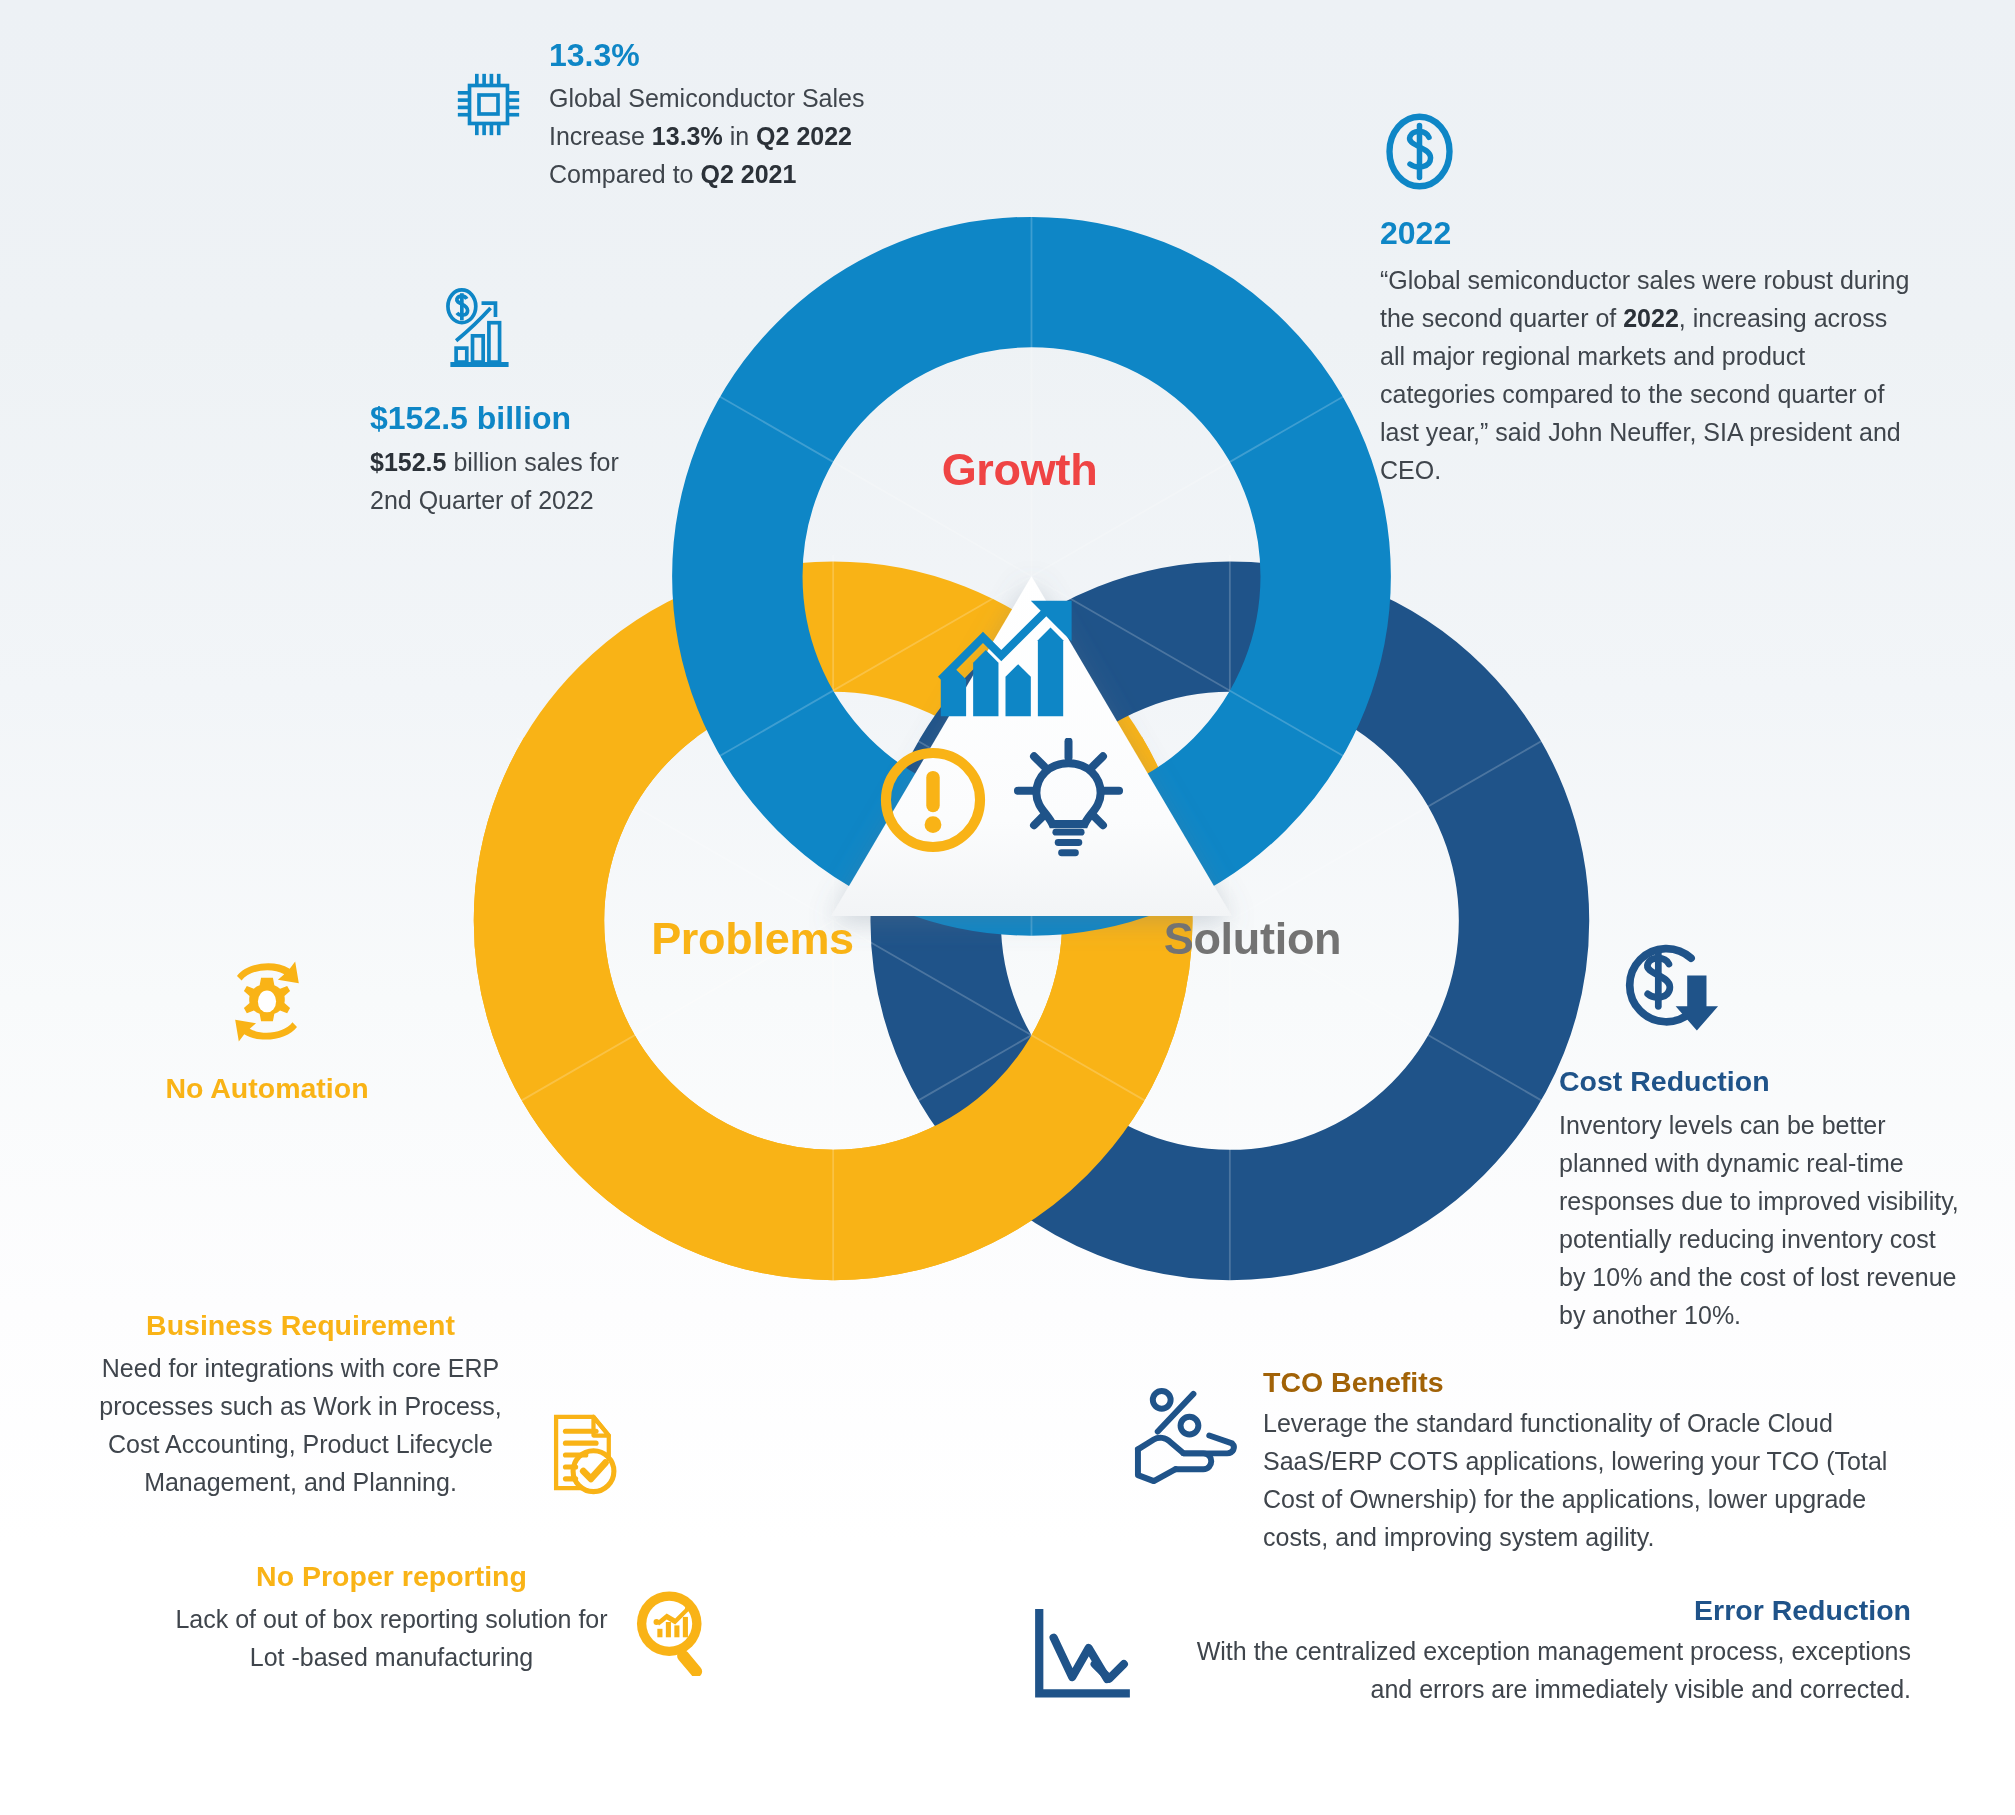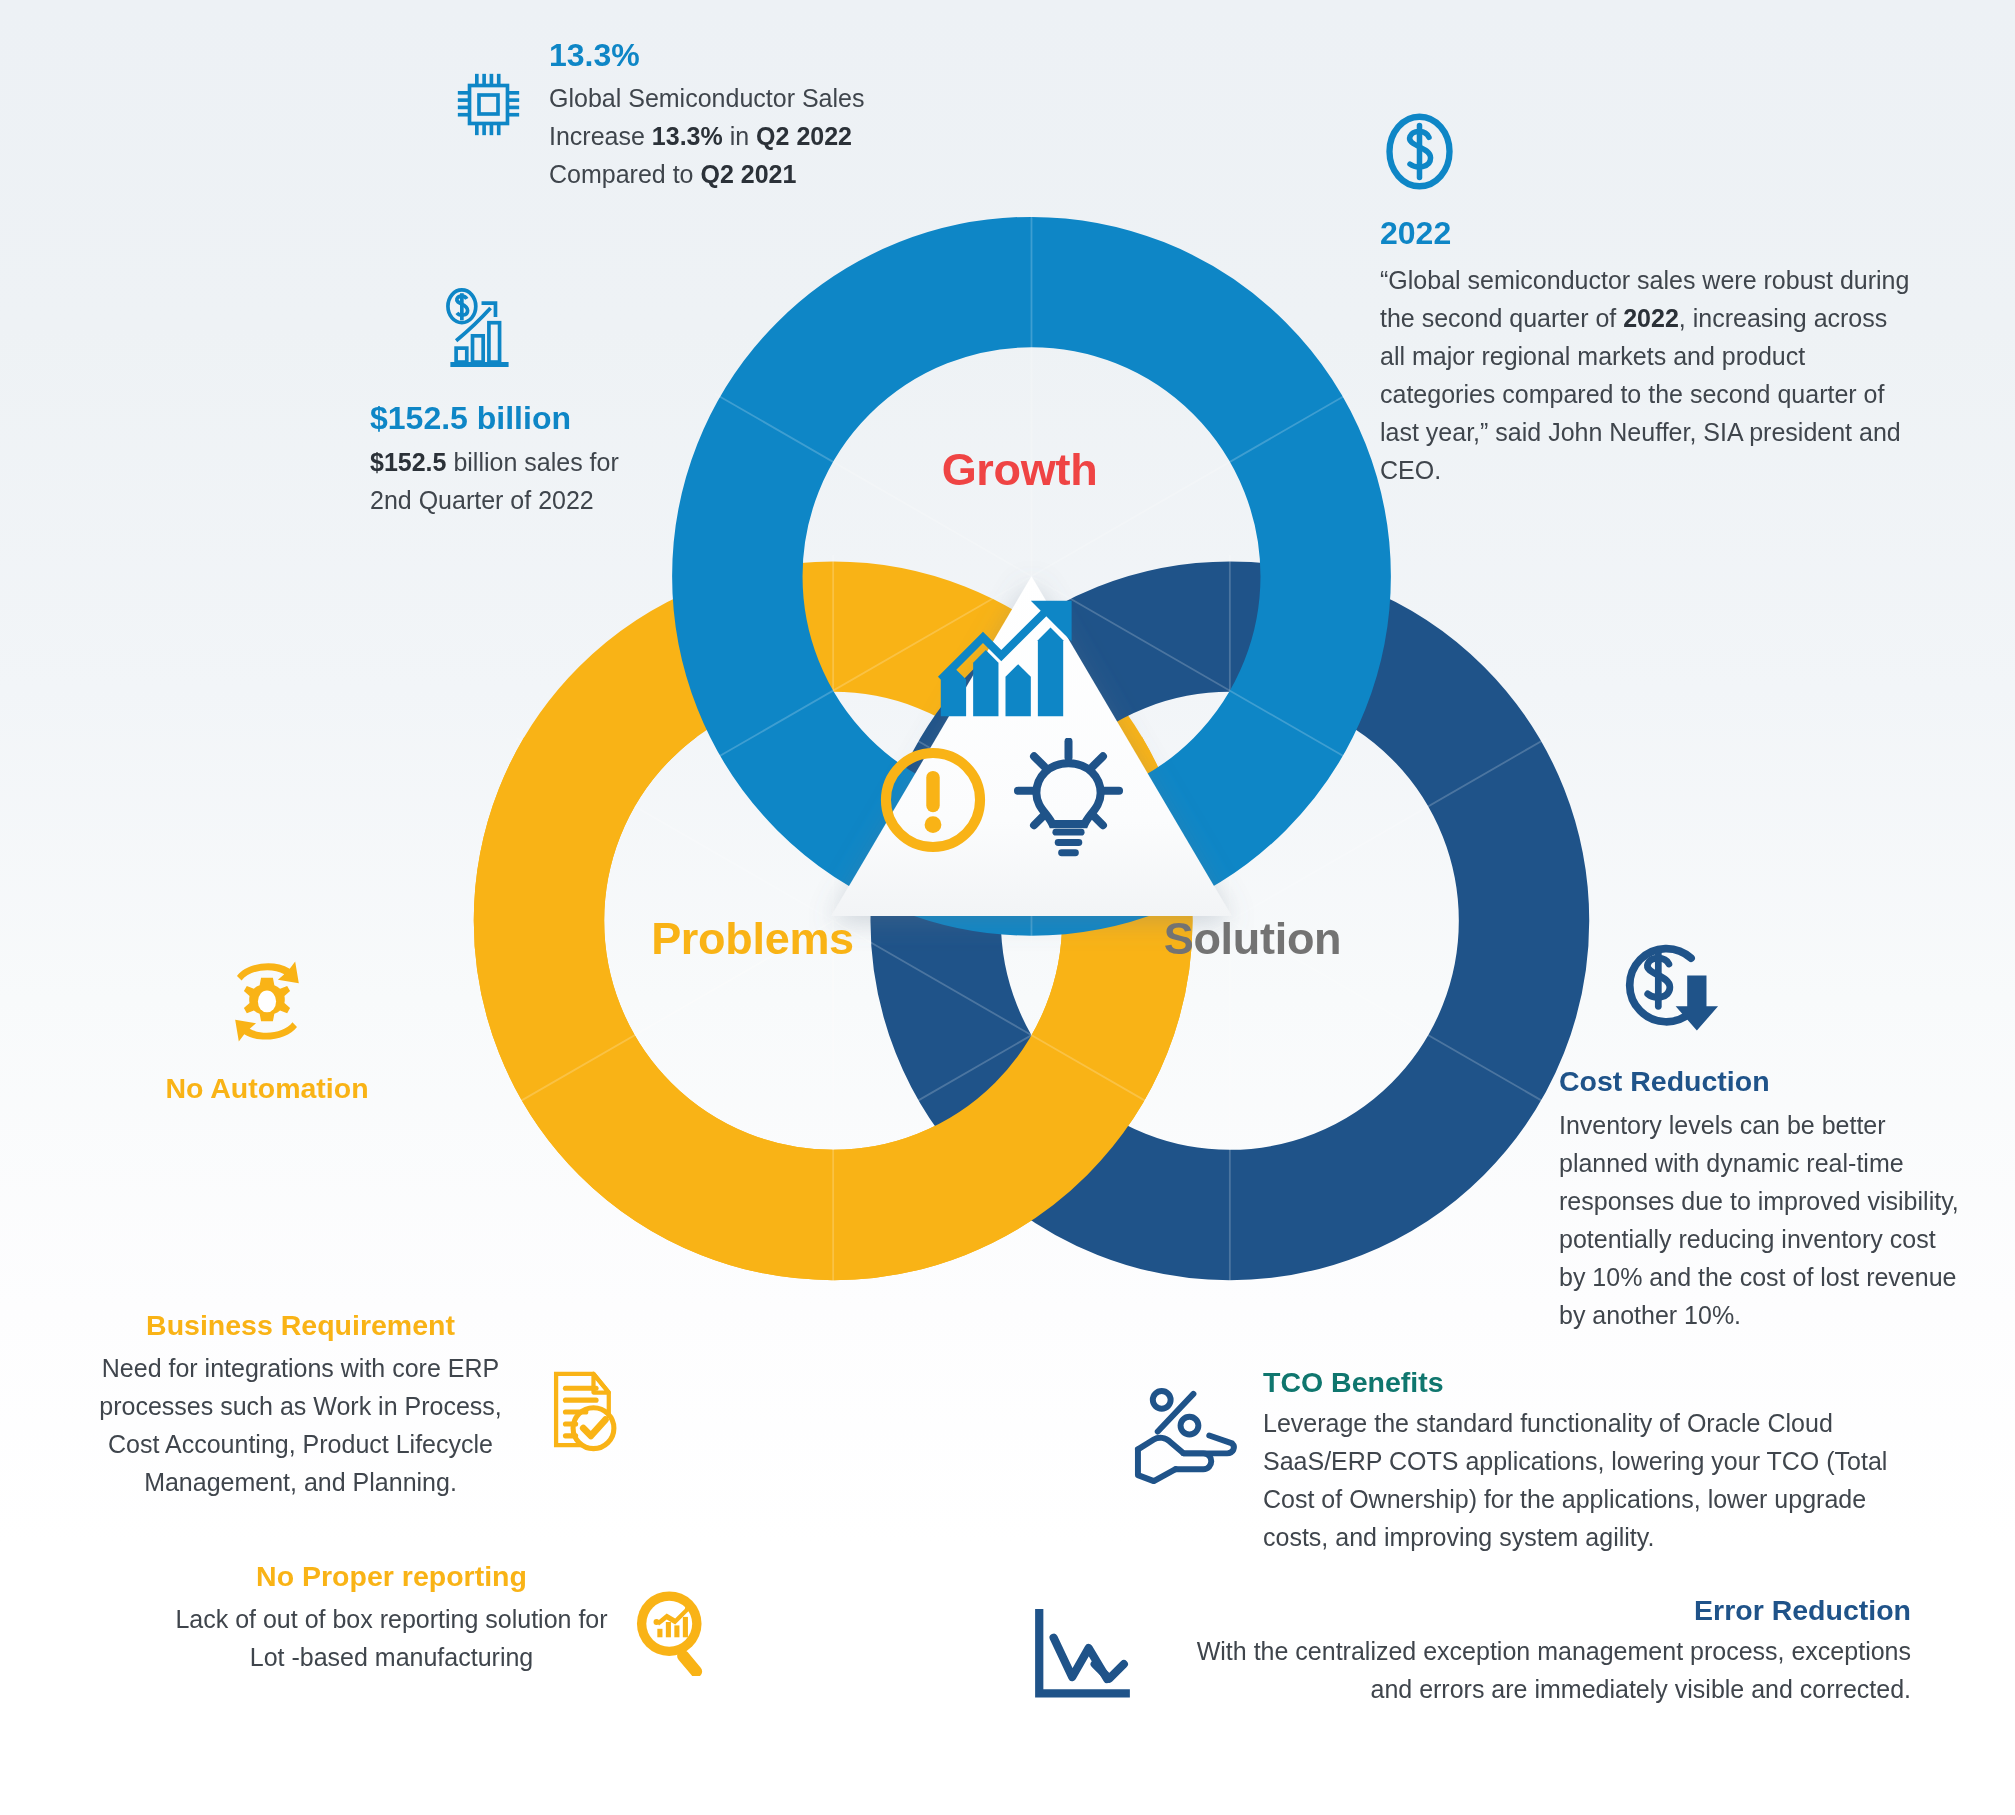--- a/index.html
+++ b/index.html
@@ -63,42 +63,42 @@
   #blk-2022 .ico { width:79px; height:79px; margin-bottom:23px; }
   #blk-2022 .big-stat { margin-bottom:8.5px; }
 
   
   #blk-auto { left:85px; top:956px; width:364px; text-align:center; }
   #blk-auto .ico { width:100px; height:91px; margin:0 auto 24px; }
   #blk-auto .hdg { color:#f9b316; margin-bottom:6px; }
 
   
   #blk-breq { left:79px; top:1308px; width:649px; }
-  #blk-breq .wrap { display:flex; align-items:center; gap:12px; }
+  #blk-breq .wrap { display:flex; align-items:flex-end; gap:12px; }
   #blk-breq .col { width:443px; text-align:center; }
   #blk-breq .ico { width:85px; height:91px; flex:0 0 85px; margin-top:17px; }
   #blk-breq .hdg { color:#f9b316; margin-bottom:4.9px; }
 
   
   #blk-rep { left:170px; top:1559px; width:570px; }
   #blk-rep .wrap { display:flex; align-items:flex-end; gap:18px; }
   #blk-rep .col { width:443px; text-align:center; }
   #blk-rep .ico { width:85px; height:88px; flex:0 0 85px; margin-top:16px; }
   #blk-rep .hdg { color:#f9b316; margin-bottom:4.9px; }
 
   
   #blk-cost { left:1559px; top:937px; width:400px; }
   #blk-cost .ico { width:106px; height:100px; margin:0 0 27px 55px; }
   #blk-cost .hdg { color:#1f5389; margin-bottom:6px; }
 
   
   #blk-tco { left:1132px; top:1365px; width:789px; }
   #blk-tco .wrap { display:flex; align-items:flex-start; gap:22px; }
   #blk-tco .ico { width:109px; height:106px; flex:0 0 109px; margin-top:19.4px; }
-  #blk-tco .hdg { color:#0f766e; margin-bottom:3.6px; }
+  #blk-tco .hdg { color:#a16207; margin-bottom:3.6px; }
 
   
   #blk-err { left:1031px; top:1593px; width:880px;text-align:right; }
   #blk-err .wrap { display:flex; align-items:flex-start; gap:20.6px; }
   #blk-err .ico { width:103px; height:91px; flex:0 0 103px; margin-top:16px; }
   #blk-err .hdg { color:#1f5389; margin-bottom:3.6px; }
 </style>
 </head>
 <body>
 

